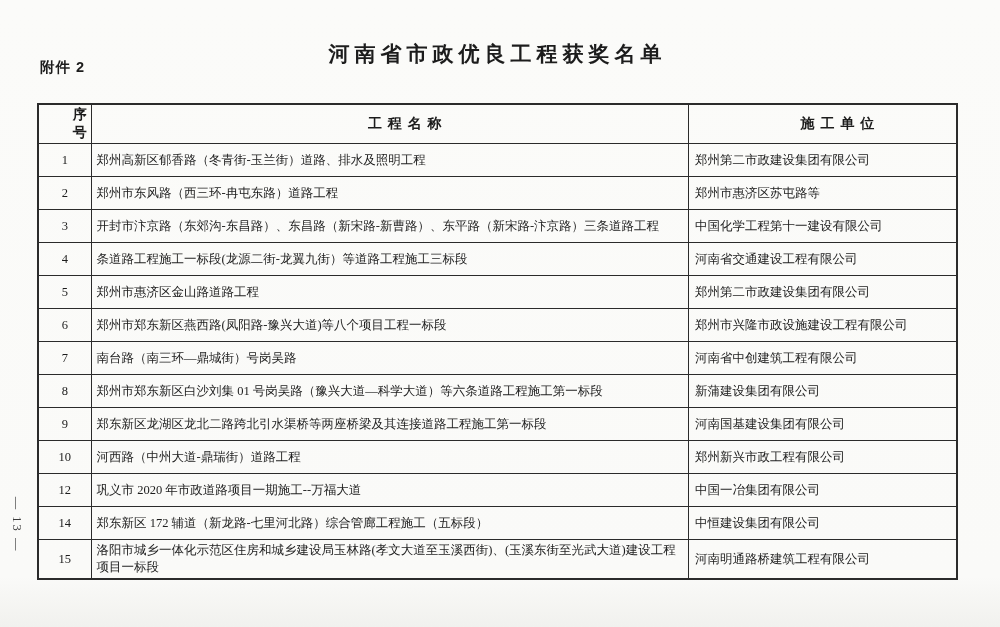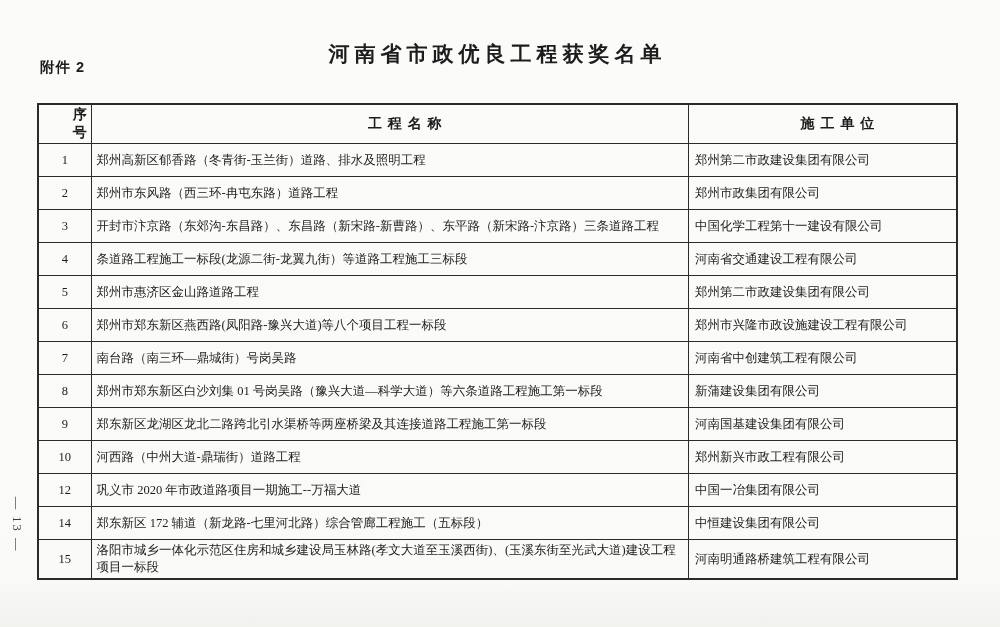--- a/index.html
+++ b/index.html
@@ -121,21 +121,21 @@
     </thead>
     <tbody>
         <tr>
     <td class="cell-no">1</td>
     <td class="cell-project">郑州高新区郁香路（冬青街-玉兰街）道路、排水及照明工程</td>
     <td class="cell-contractor">郑州第二市政建设集团有限公司</td>
   </tr>
         <tr>
     <td class="cell-no">2</td>
     <td class="cell-project">郑州市东风路（西三环-冉屯东路）道路工程</td>
-    <td class="cell-contractor">郑州市政集团有限公司</td>
+    <td class="cell-contractor">郑州市惠济区苏屯路等</td>
   </tr>
         <tr>
     <td class="cell-no">3</td>
     <td class="cell-project">开封市汴京路（东郊沟-东昌路）、东昌路（新宋路-新曹路）、东平路（新宋路-汴京路）三条道路工程</td>
     <td class="cell-contractor">中国化学工程第十一建设有限公司</td>
   </tr>
         <tr>
     <td class="cell-no">4</td>
     <td class="cell-project">条道路工程施工一标段(龙源二街-龙翼九街）等道路工程施工三标段</td>
     <td class="cell-contractor">河南省交通建设工程有限公司</td>

